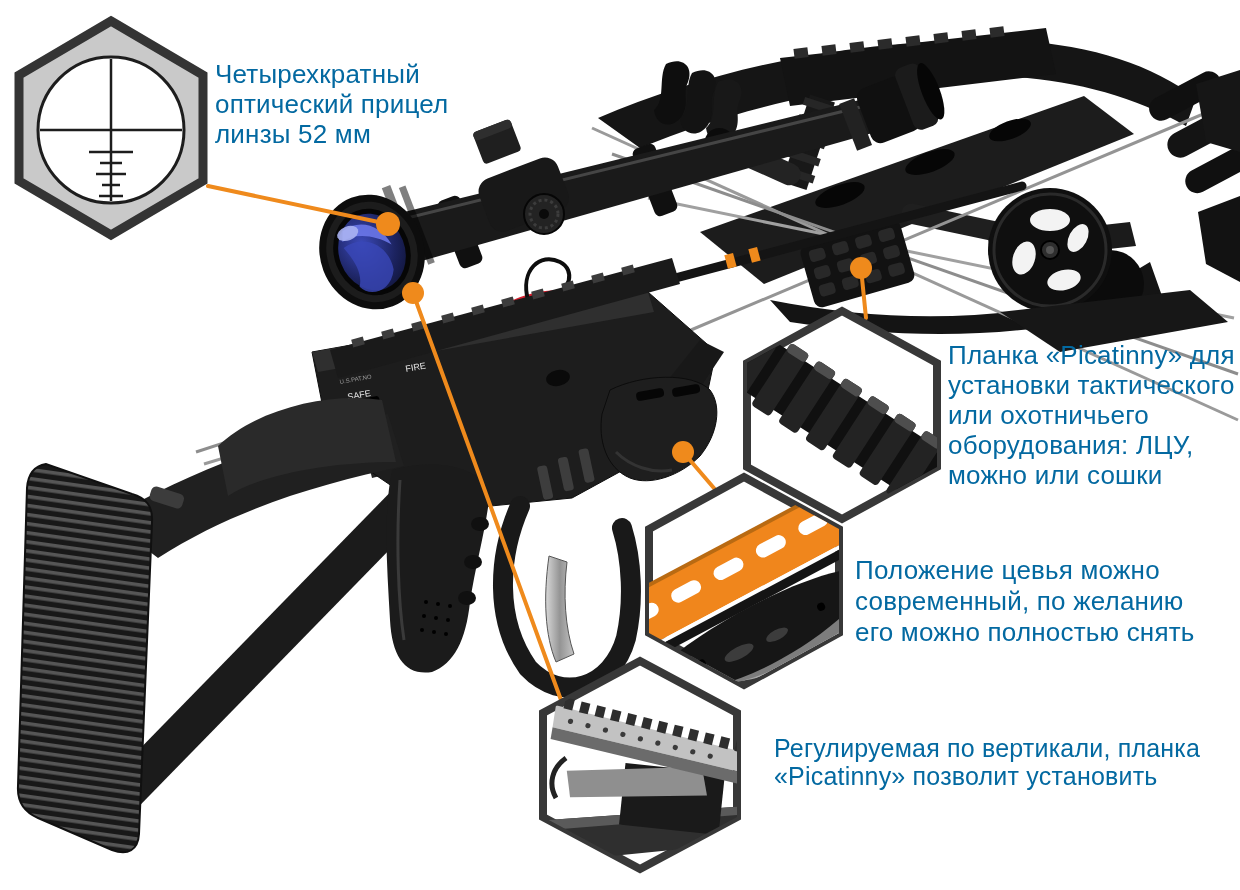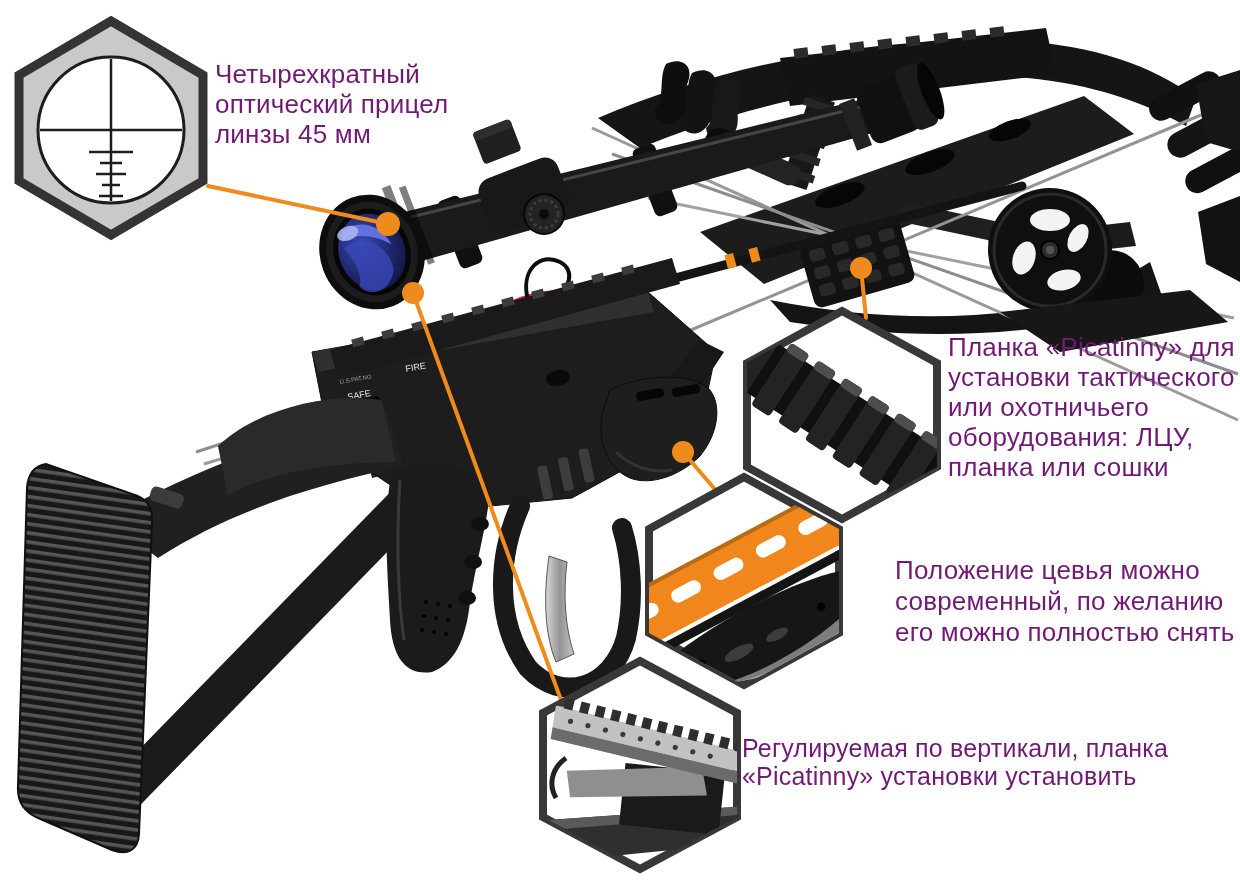--- a/index.html
+++ b/index.html
@@ -1,22 +1,22 @@
 <!DOCTYPE html>
 <html><head>
 <meta charset="utf-8">
 <style>
   html,body{margin:0;padding:0;background:#ffffff;}
   .canvas{position:relative;width:1240px;height:890px;background:#ffffff;overflow:hidden;
           font-family:"Liberation Sans", sans-serif;}
   .layer{position:absolute;left:0;top:0;width:1240px;height:890px;}
-  .callout-text{position:absolute;color:#701a75;font-size:26px;line-height:30px;letter-spacing:0.2px;}
+  .callout-text{position:absolute;color:#0369a1;font-size:26px;line-height:30px;letter-spacing:0.2px;}
   .callout-text div{white-space:nowrap;}
   .b3{line-height:31px;}
-  .b4{font-size:25px;line-height:28px;}
+  .b4{font-size:25px;line-height:28px;margin-left:32px;}
 </style>
 </head>
 <body>
 
 <div class="canvas">
 
   <svg class="layer" viewBox="0 0 1240 890">
     <defs>
       <pattern id="padRibs" width="12" height="9" patternUnits="userSpaceOnUse" patternTransform="rotate(8)">
         <rect width="12" height="9" fill="#181818"></rect>
@@ -368,35 +368,35 @@
           <line x1="102" y1="185" x2="120" y2="185"></line>
           <line x1="99" y1="196" x2="123" y2="196"></line>
         </g>
       </g>
     </g>
   </svg>
 
   <div class="callout-text" style="left:215px;top:59px;width:280px">
     <div>Четырехкратный</div>
     <div>оптический прицел</div>
-    <div>линзы 45 мм</div>
+    <div>линзы 52 мм</div>
   </div>
 
-  <div class="callout-text" style="left:948px;top:332px;width:292px">
+  <div class="callout-text" style="left:948px;top:340px;width:292px">
     <div>Планка «Picatinny» для</div>
     <div>установки тактического</div>
     <div>или охотничьего</div>
     <div>оборудования: ЛЦУ,</div>
-    <div>планка или сошки</div>
+    <div>можно или сошки</div>
   </div>
 
-  <div class="callout-text b3" style="left:895px;top:555px;width:345px">
+  <div class="callout-text b3" style="left:855px;top:555px;width:345px">
     <div>Положение цевья можно</div>
     <div>современный, по желанию</div>
     <div>его можно полностью снять</div>
   </div>
 
   <div class="callout-text b4" style="left:742px;top:734px;width:460px">
     <div>Регулируемая по вертикали, планка</div>
-    <div>«Picatinny» установки установить</div>
+    <div>«Picatinny» позволит установить</div>
   </div>
 
 </div>
 
 </body></html>

